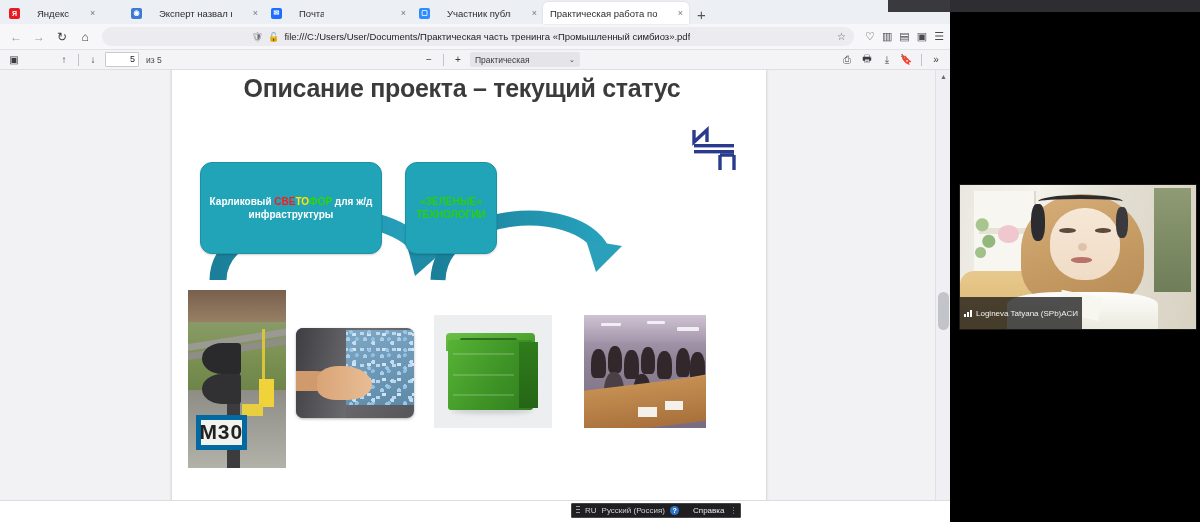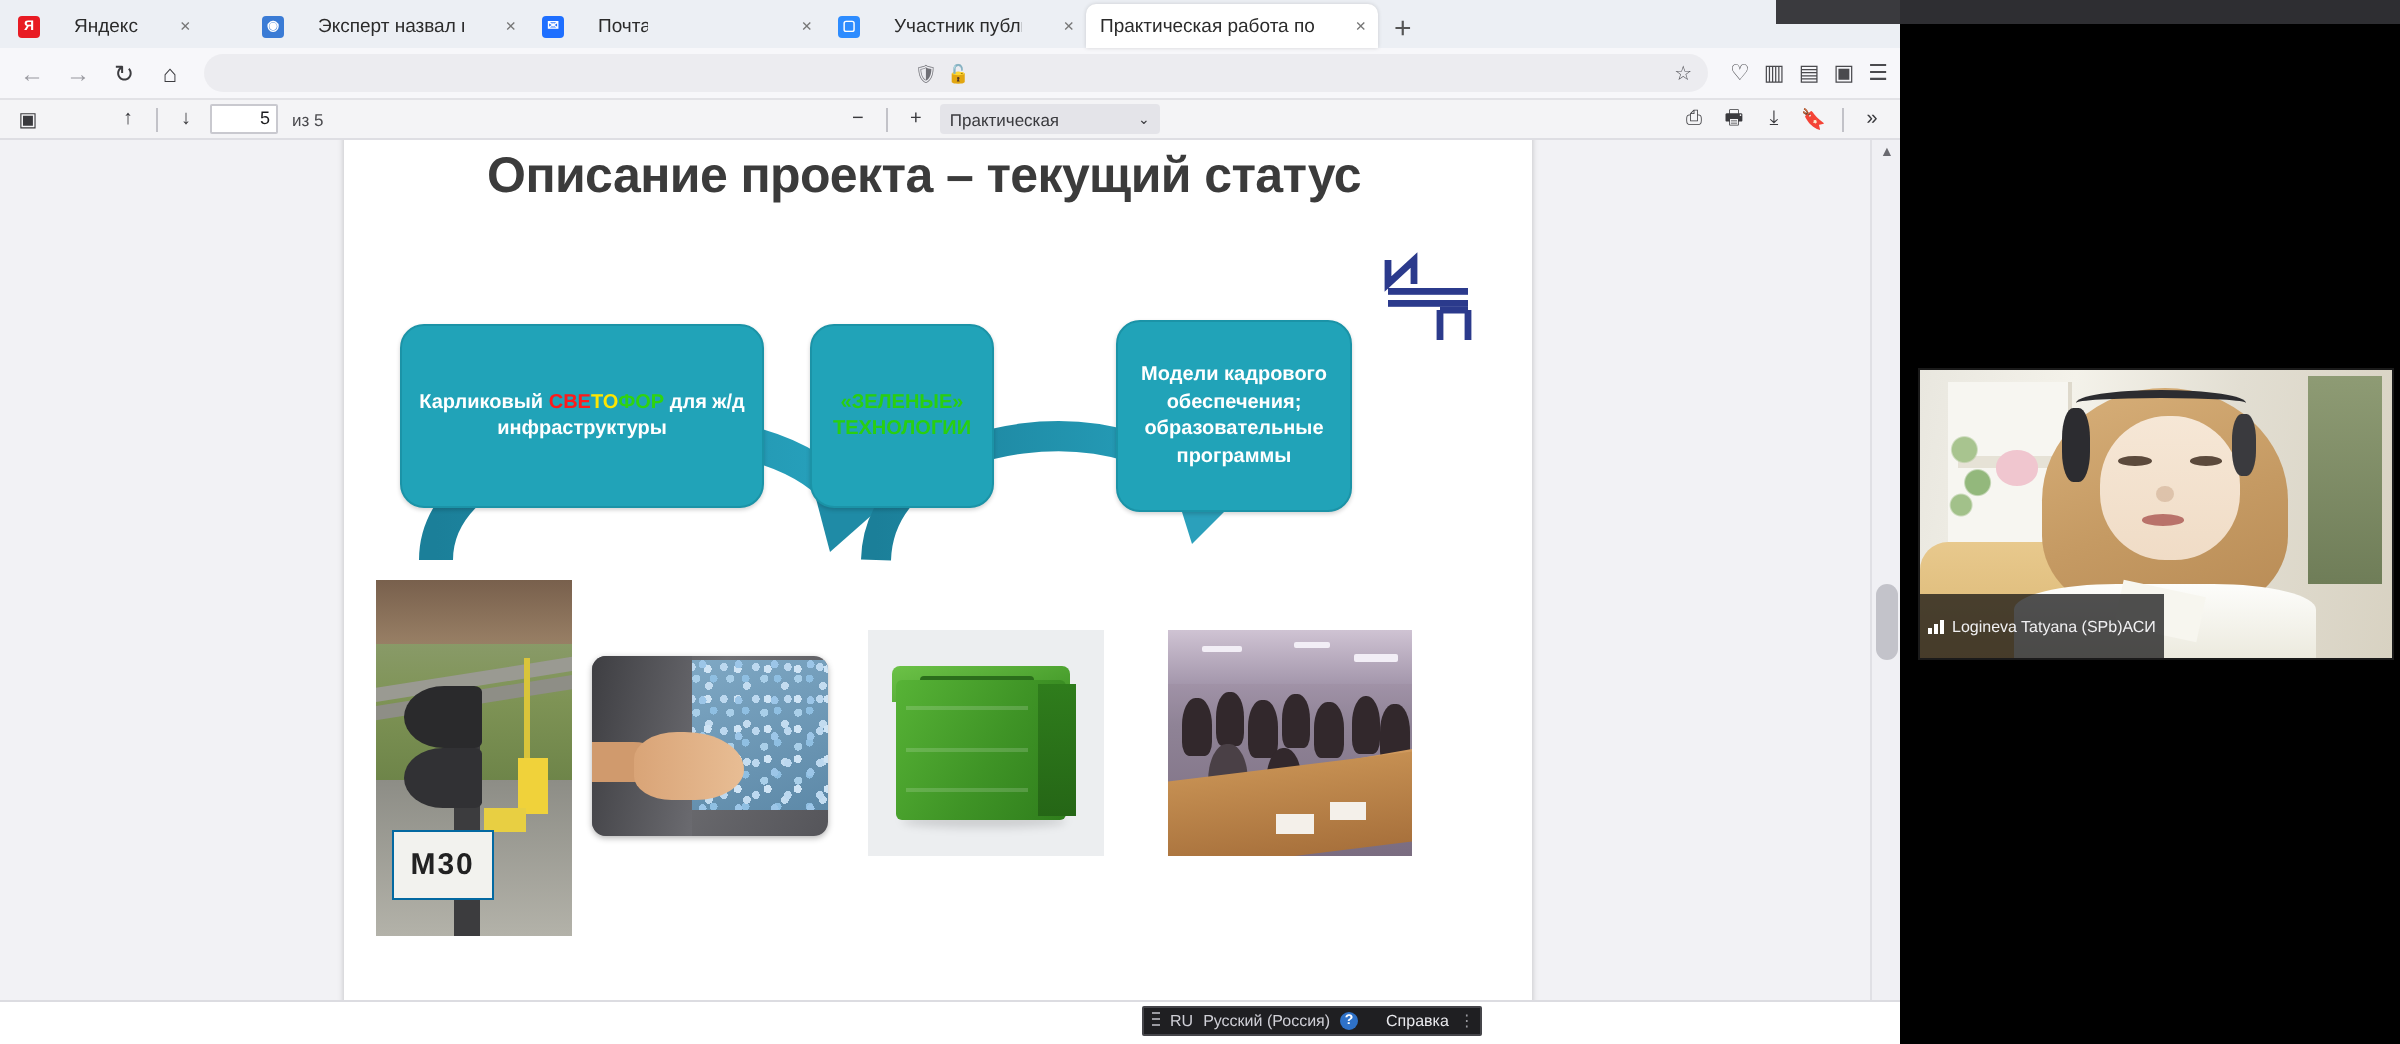--- a/index.html
+++ b/index.html
@@ -135,22 +135,22 @@
   .ph.p4 { left: 412px; top: 27px; width: 122px; height: 113px; }
 
   
   .rail-sky { position:absolute; inset:0; background:linear-gradient(#6d7b5a 0%, #8a9b6a 16%, #7e9355 34%, #6b8247 60%, #7d8468 100%); }
   .rail-bldg { position:absolute; left:0; top:0; width:100%; height:18%; background:linear-gradient(#7a5b4a,#9a7a64); opacity:.85; }
   .rail-track { position:absolute; left:-6%; top:26%; width:115%; height:7px; background:#9a9a92; transform:rotate(-9deg); box-shadow:0 9px 0 #8e8e86; }
   .rail-ballast { position:absolute; left:0; bottom:0; width:100%; height:44%; background:linear-gradient(#8d8d86,#b3b2a9); }
   .rail-head { position:absolute; left:14%; top:30%; width:40%; height:17%; background:#2a2a2c; border-radius:52% 10% 10% 52%; }
   .rail-head2 { position:absolute; left:14%; top:47%; width:40%; height:17%; background:#313134; border-radius:52% 10% 10% 52%; }
   .rail-post { position:absolute; left:40%; top:40%; width:13%; height:60%; background:#3c3c3e; }
-  .rail-plate { position:absolute; left:8%; top:70%; width:52%; height:20%; background:#f2f2ee; border:1px solid #0369a1;
-     display:flex; align-items:center; justify-content:center; font-size:15px; font-weight:bold; color:#222; letter-spacing:1px; }
+  .rail-plate { position:absolute; left:8%; top:70%; width:52%; height:20%; background:#f2f2ee; border:5px solid #0369a1;
+     display:flex; align-items:center; justify-content:center; font-size:21px; font-weight:bold; color:#222; letter-spacing:1px; }
   .rail-yellow { position:absolute; left:72%; top:50%; width:16%; height:16%; background:#f0d23a; }
   .rail-yellow2 { position:absolute; left:55%; top:64%; width:22%; height:7%; background:#e8cf42; }
   .rail-pole { position:absolute; left:76%; top:22%; width:3%; height:36%; background:#d9c43a; }
 
   
   .f-bg { position:absolute; inset:0; background:linear-gradient(120deg,#4c4c50,#6e6e72 40%,#55555a); }
   .f-chute { position:absolute; left:0; top:0; width:42%; height:100%; background:linear-gradient(100deg,#3e3e42,#6b6b70); }
   .f-flakes { position:absolute; left:40%; top:2%; width:60%; height:84%;
      background:
        radial-gradient(circle at 18% 22%, #bcd8ef 0 2px, transparent 2px),
@@ -298,20 +298,21 @@
 
     <div class="navbar">
       <div class="navbtn">←</div>
       <div class="navbtn">→</div>
       <div class="navbtn dark">↻</div>
       <div class="navbtn dark">⌂</div>
       <div class="urlbar">
         <span style="flex:1"></span>
         <span class="shield">🛡</span>
         <span class="lock">🔓</span>
+        <span class="urltext" style="flex:none;">file:///C:/Users/User/Documents/Практическая часть тренинга «Промышленный симбиоз».pdf</span>
         <span style="flex:1"></span>
         <span class="star">☆</span>
       </div>
       <div class="toolicons">
         <span class="ti">♡</span>
         <span class="ti">▥</span>
         <span class="ti">▤</span>
         <span class="ti">▣</span>
         <span class="ti">☰</span>
       </div>
@@ -372,23 +373,20 @@
         </div>
 
         <div class="boxes">
           <div class="tbox b2">
             <span class="c-green-txt">«ЗЕЛЕНЫЕ» ТЕХНОЛОГИИ</span>
           </div>
           <div class="tbox b1">
             <span>
               <span>Карликовый </span><span class="c-red">СВЕ</span><span class="c-yel">ТО</span><span class="c-grn">ФОР</span><span> для ж/д инфраструктуры</span>
             </span>
-          </div>
-          <div class="tbox b3">
-            <span>Модели кадрового обеспечения; образовательные программы</span>
           </div>
         </div>
 
         <div class="photos">
 
           <div class="ph p1">
             <div class="rail-sky"></div>
               <div class="rail-bldg"></div>
             <div class="rail-track"></div>
               <div class="rail-ballast"></div>

